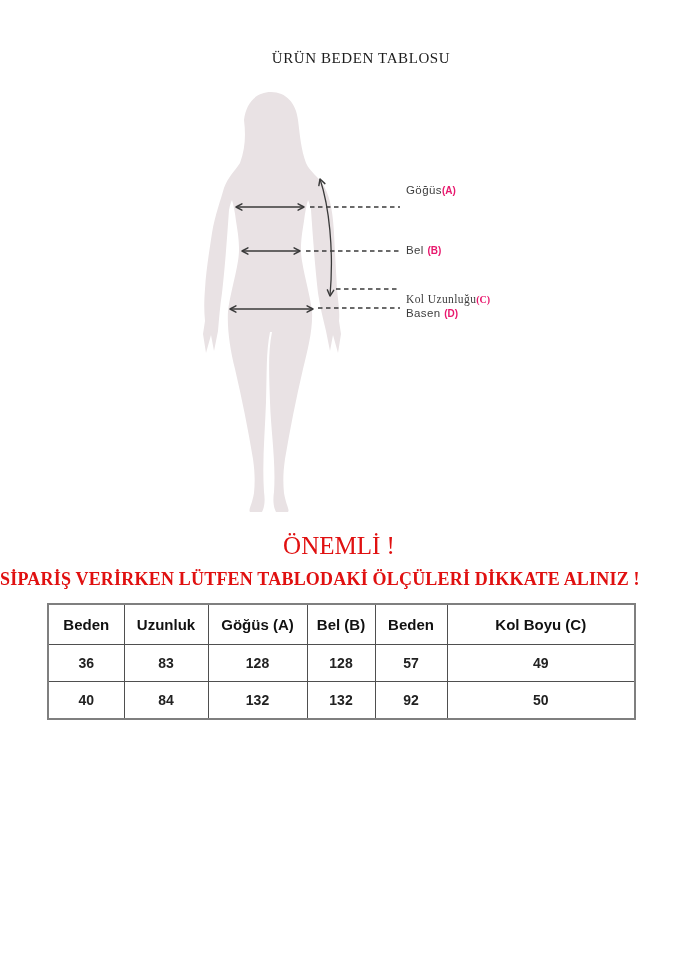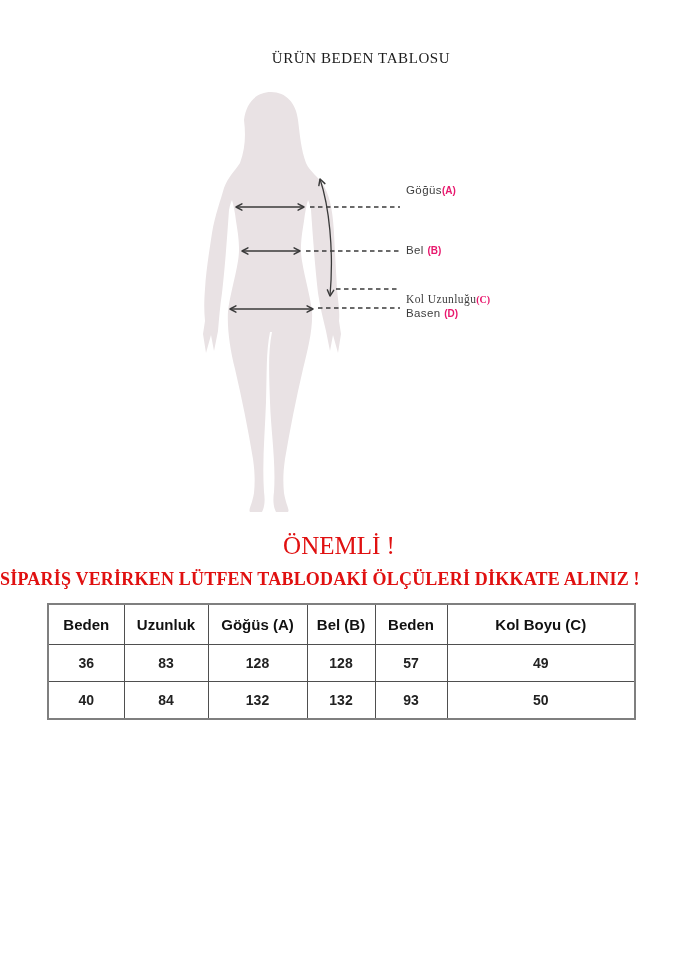--- a/index.html
+++ b/index.html
@@ -166,19 +166,19 @@
         <td>128</td>
         <td>128</td>
         <td>57</td>
         <td>49</td>
       </tr>
       <tr>
         <td>40</td>
         <td>84</td>
         <td>132</td>
         <td>132</td>
-        <td>93</td>
+        <td>92</td>
         <td>50</td>
       </tr>
     </tbody>
   </table>
 
 </div>
 
 </body></html>

